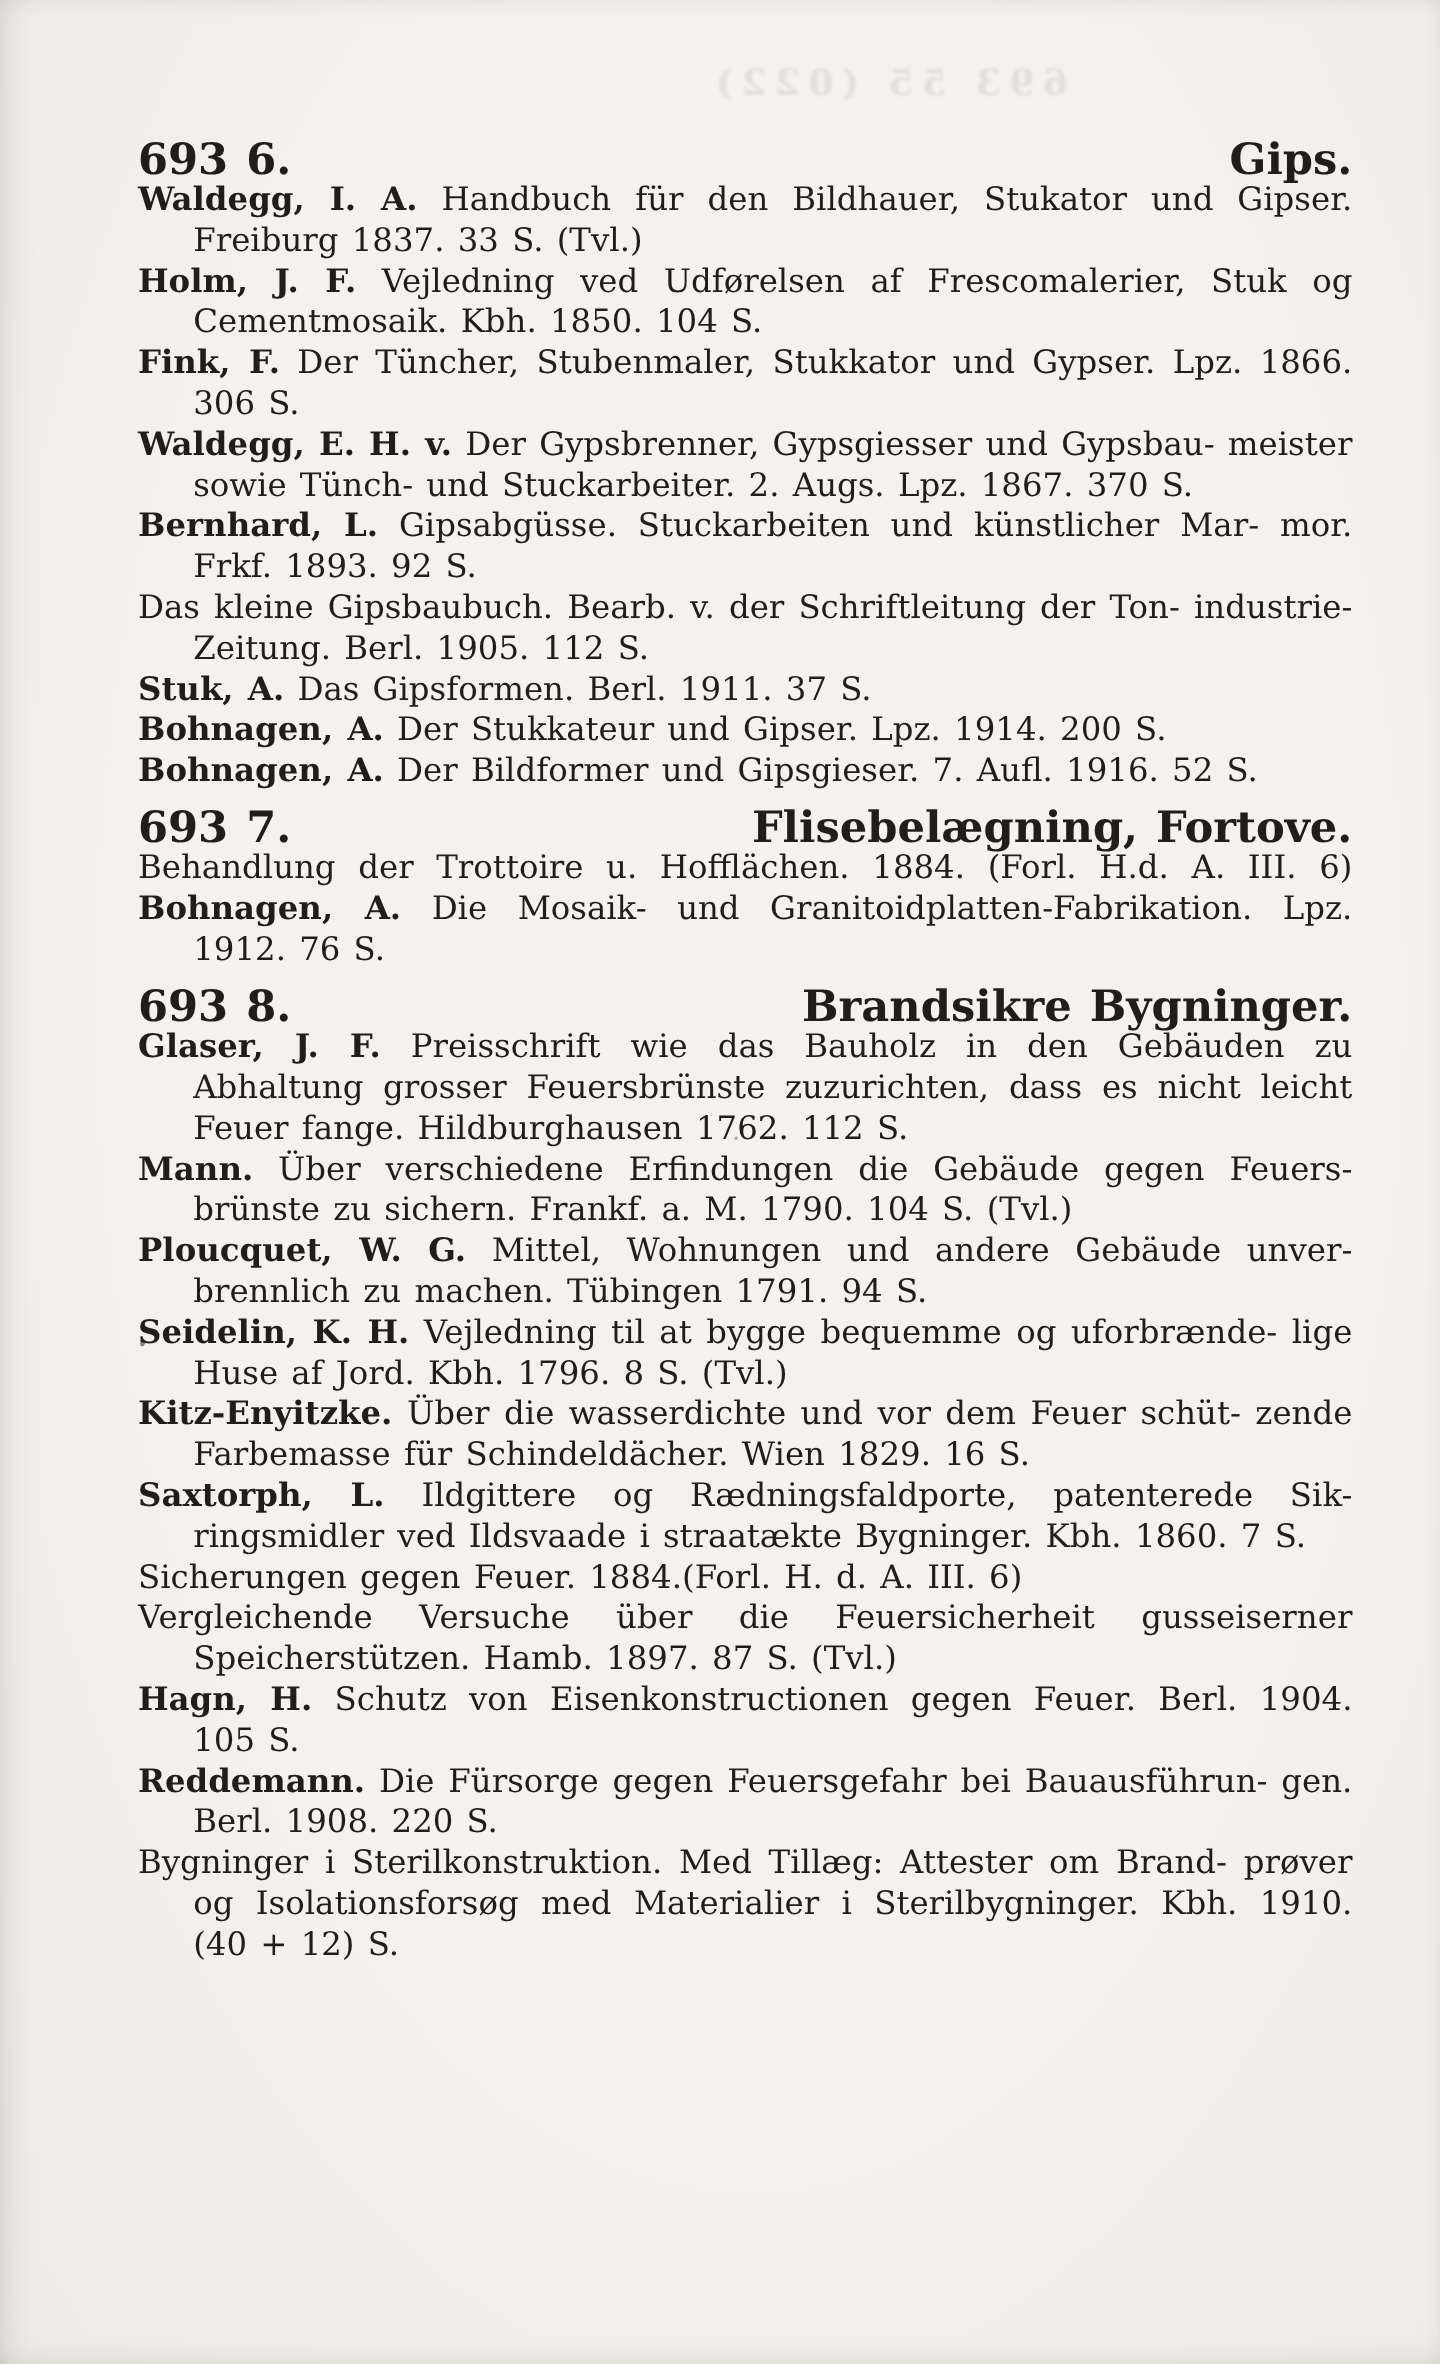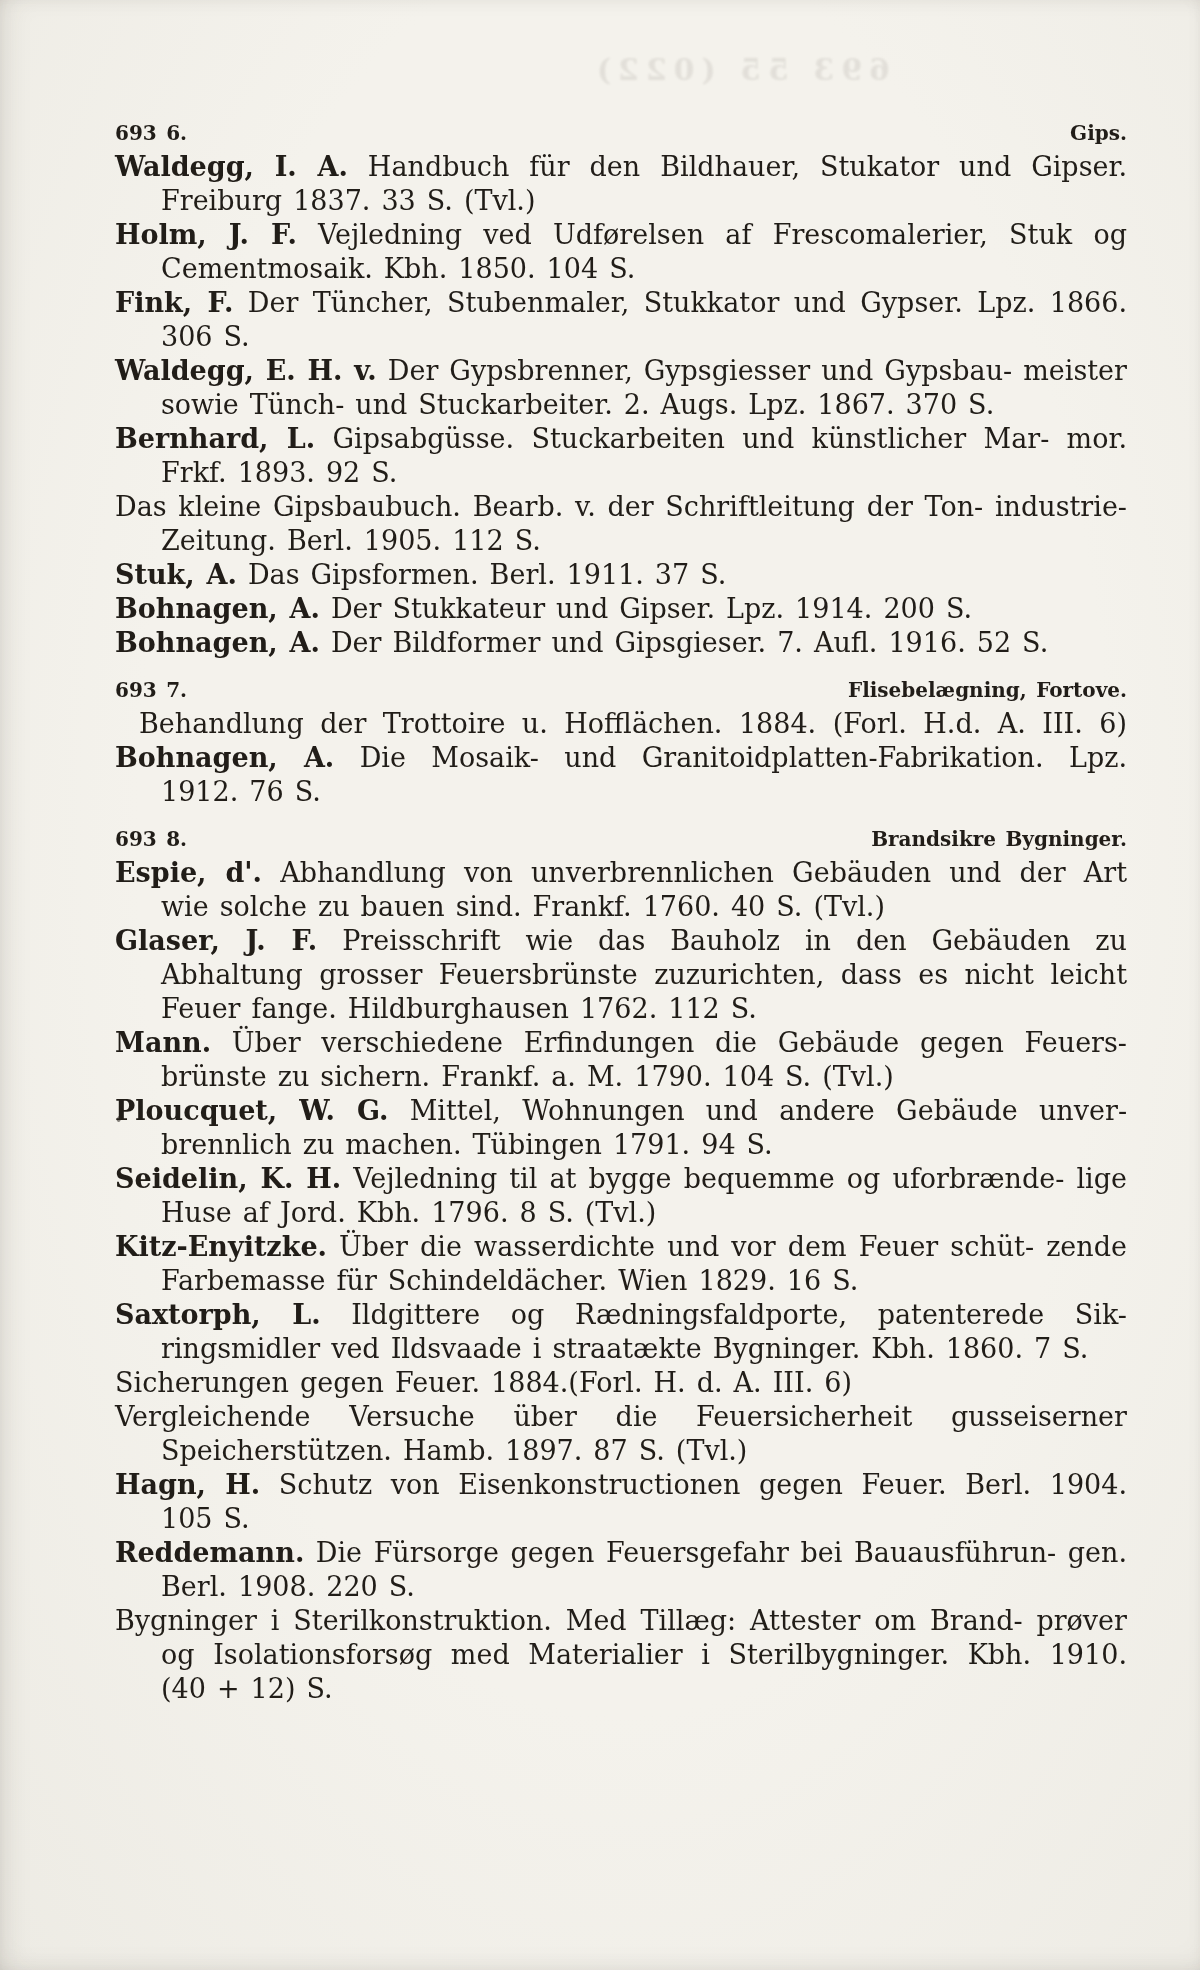--- a/index.html
+++ b/index.html
@@ -27,29 +27,29 @@
     user-select:none;
   }
   .textblock {
     position:absolute; left:115px; top:116px; width:1012px;
     font-size:27px; line-height:34px; color:#211d18;
     text-align:justify;
     word-spacing:0.09em;
   }
   .sec-header {
     display:flex; justify-content:space-between;
-    font-weight:bold; font-size:20px;
+    font-weight:bold; font-size:36px;
   }
   .section + .section { margin-top:13px; }
   .entry {
     margin:0;
     padding-left:46px; text-indent:-46px;
   }
   .author { font-weight:bold; }
-  .entry.fulljust { text-align-last:justify;margin-left:24px; }
+  .entry.fulljust { text-align-last:justify; }
   .entry.split {
     display:flex; justify-content:flex-start;
     padding-left:0; text-indent:0;
   }
   .page-number {
     position:absolute; left:115px; top:1810px; width:940px;
     text-align:center; font-size:28px; color:#2a2622;
     letter-spacing:1px;
   }
   .speck {
@@ -122,24 +122,20 @@
         <span>Die Mosaik- und Granitoidplatten-Fabrikation. Lpz. 1912. 76 S.</span>
       </p>
     </div>
 
     <div class="section">
       <div class="sec-header">
         <span class="sec-code">693 8.</span>
         <span class="sec-title">Brandsikre Bygninger.</span>
       </div>
       <p class="entry">
-        <span class="author">Espie, d'.</span>
-        <span>Abhandlung von unverbrennlichen Gebäuden und der Art wie solche zu bauen sind. Frankf. 1760. 40 S. (Tvl.)</span>
-      </p>
-      <p class="entry">
         <span class="author">Glaser, J. F.</span>
         <span>Preisschrift wie das Bauholz in den Gebäuden zu Abhaltung grosser Feuersbrünste zuzurichten, dass es nicht leicht Feuer fange. Hildburghausen 1762. 112 S.</span>
       </p>
       <p class="entry">
         <span class="author">Mann.</span>
         <span>Über verschiedene Erfindungen die Gebäude gegen Feuers- brünste zu sichern. Frankf. a. M. 1790. 104 S. (Tvl.)</span>
       </p>
       <p class="entry">
         <span class="author">Ploucquet, W. G.</span>
         <span>Mittel, Wohnungen und andere Gebäude unver- brennlich zu machen. Tübingen 1791. 94 S.</span>

